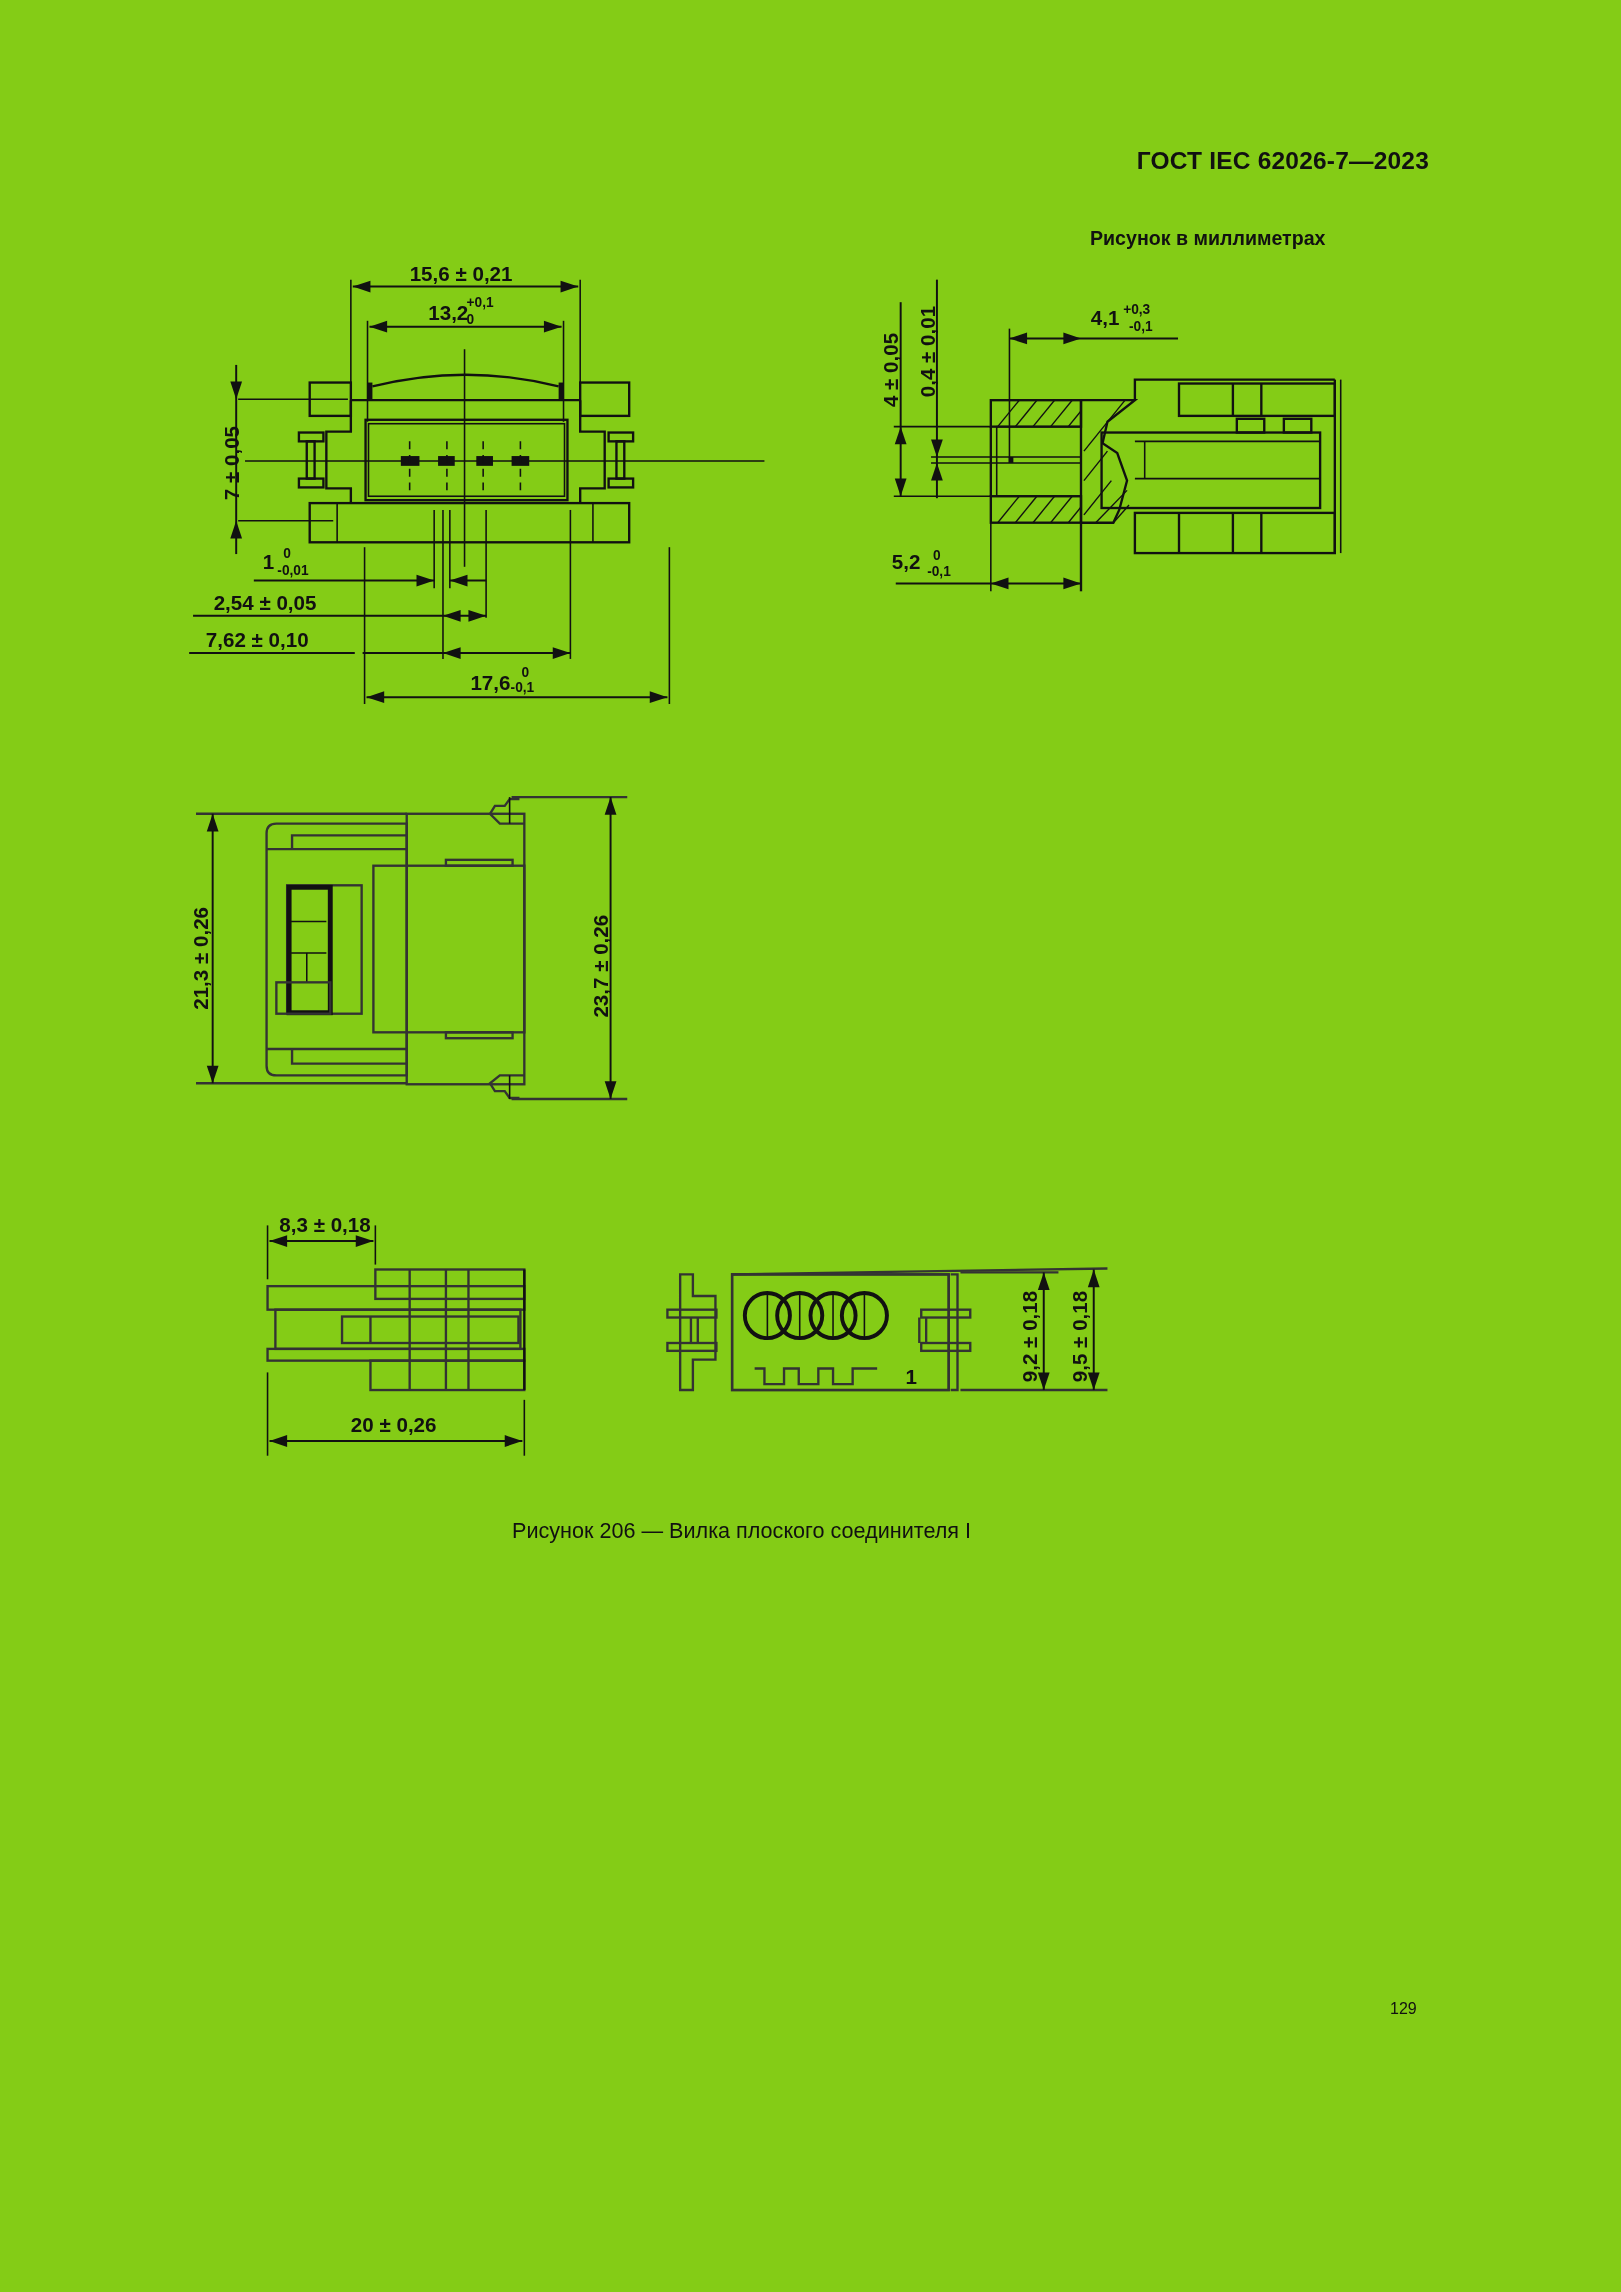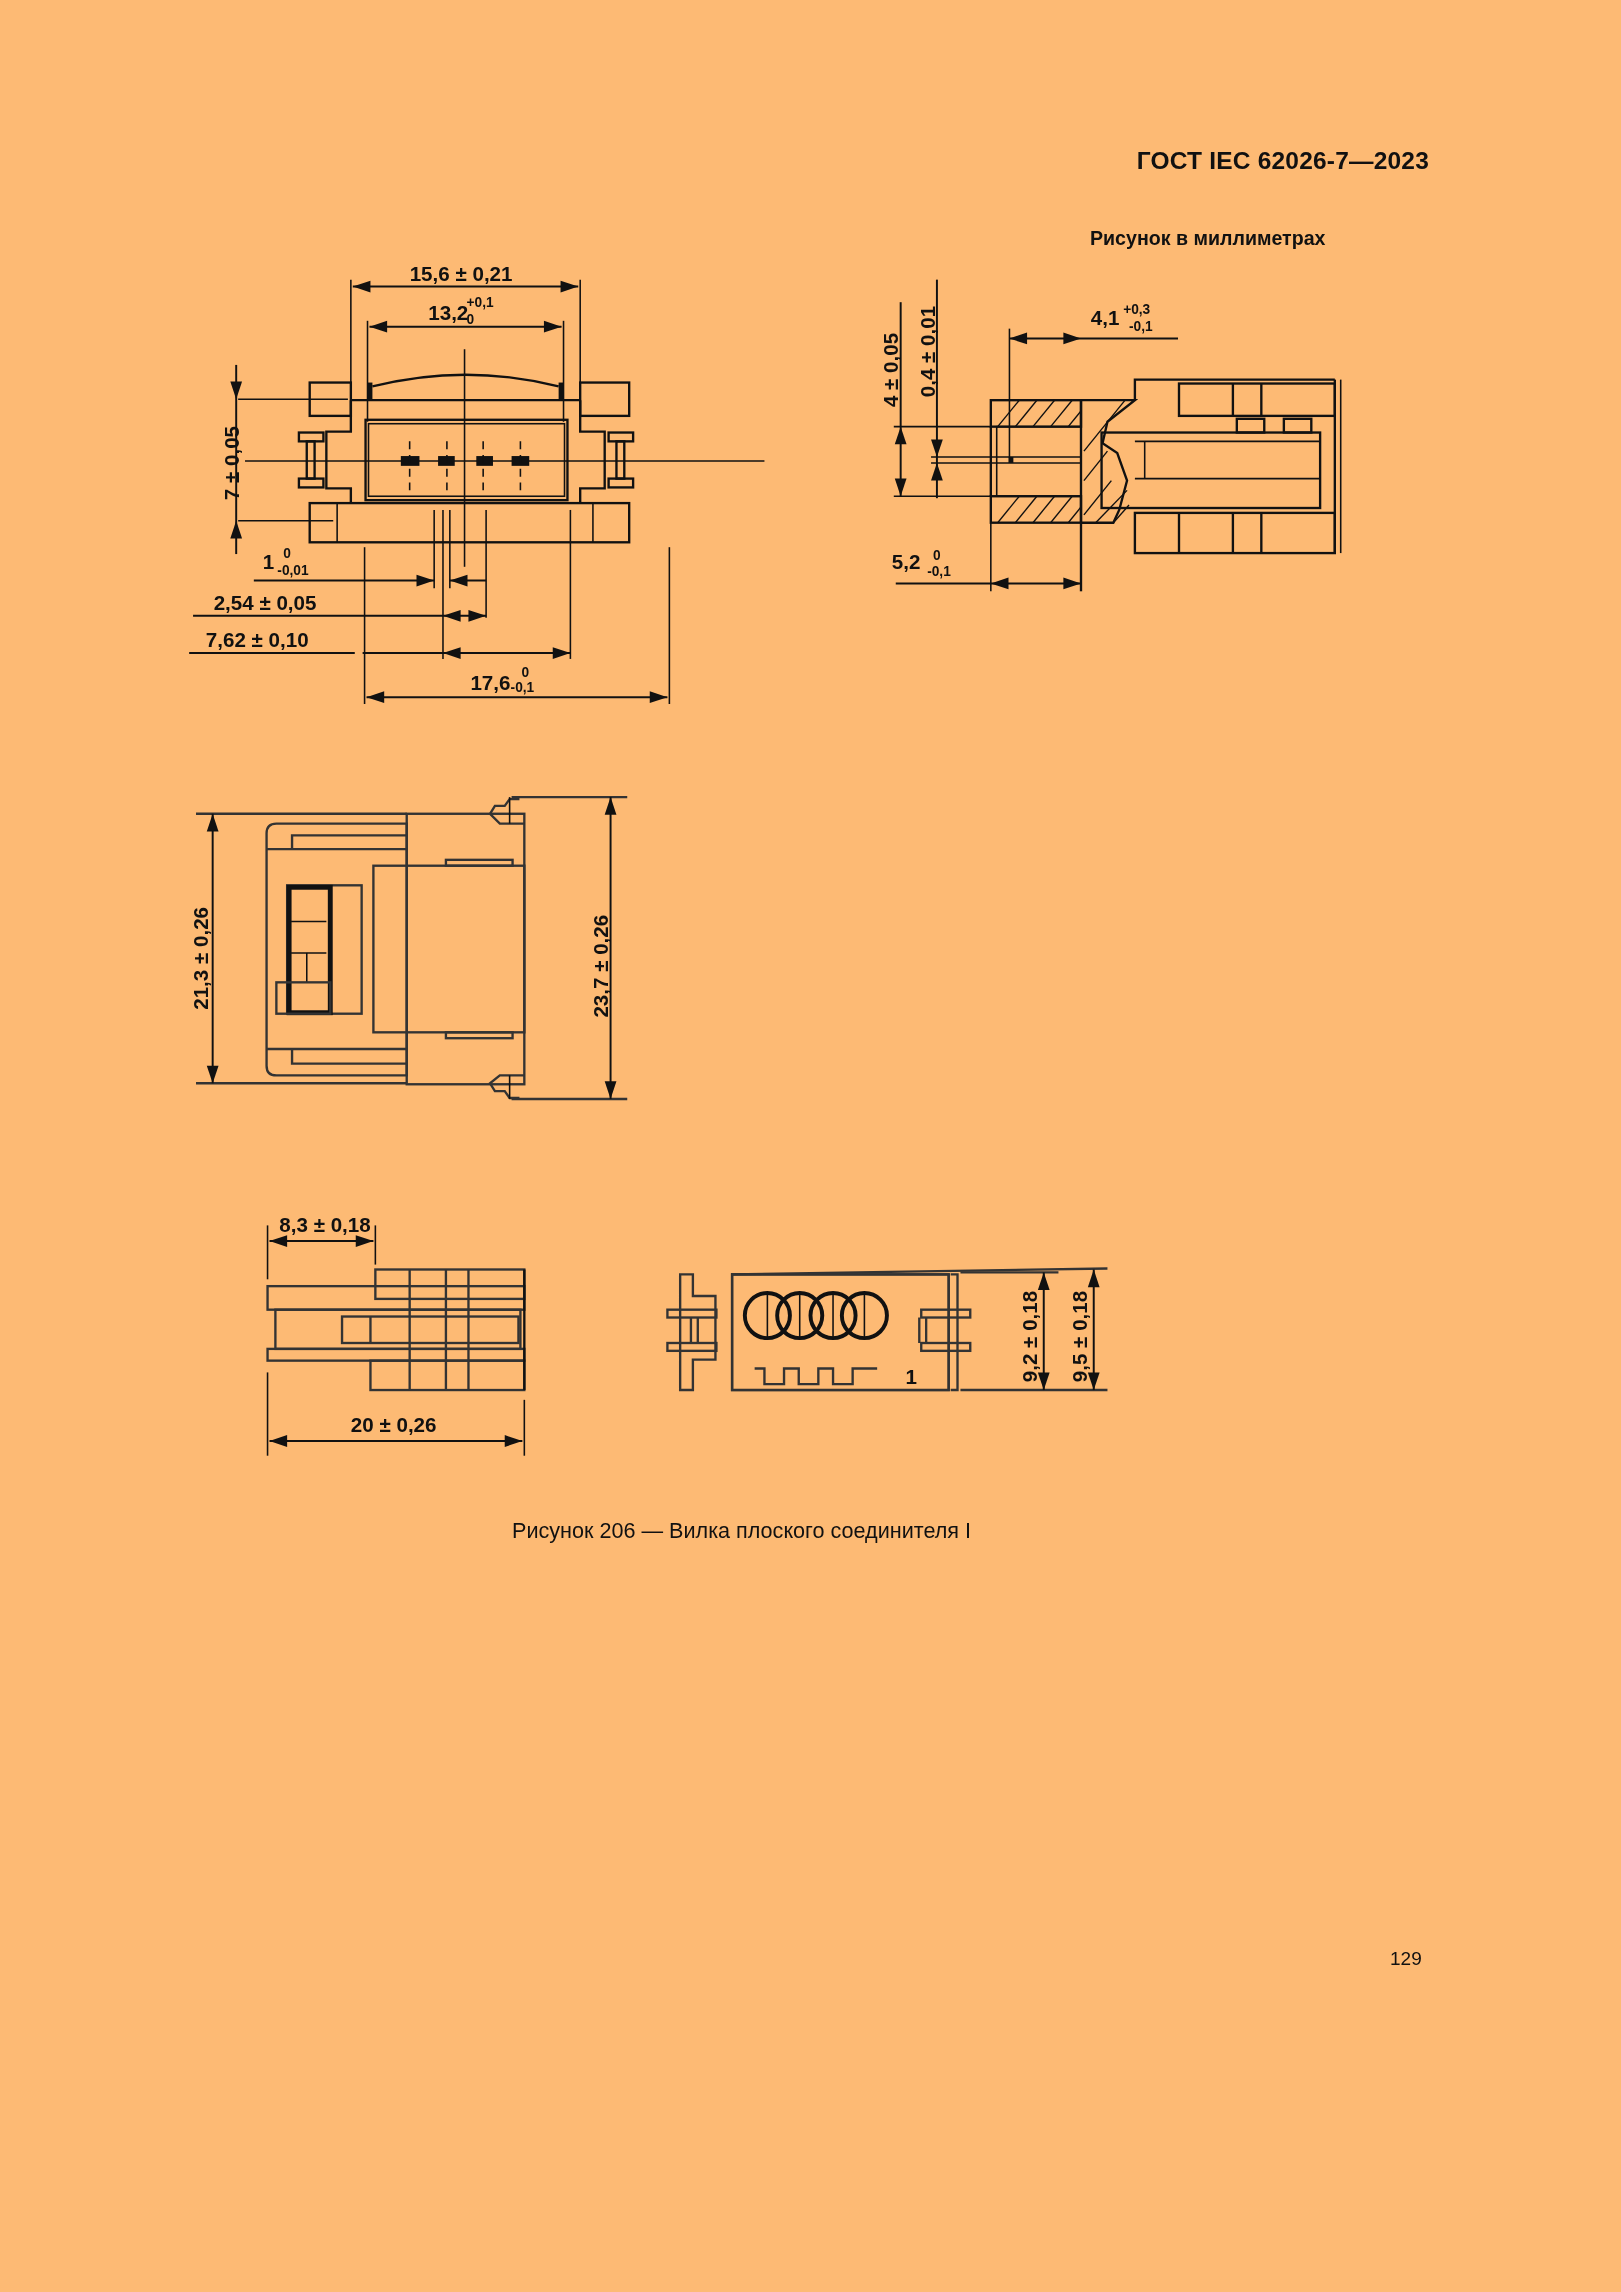--- a/index.html
+++ b/index.html
@@ -1,22 +1,22 @@
 <!DOCTYPE html>
 <html><head>
 <meta charset="utf-8">
 <style>
   html, body { margin: 0; padding: 0; background: #ffffff; }
   body { width: 1621px; height: 2293px; position: relative; overflow: hidden;
          font-family: "Liberation Sans", "DejaVu Sans", sans-serif; color: #111; }
-  .page { position: absolute; left: 0; top: 0; width: 1621px; height: 2293px; background: #fdba74; }
+  .page { position: absolute; left: 0; top: 0; width: 1621px; height: 2293px; background: #84cc16; }
   .std-header { position: absolute; right: 192px; top: 147px; font-size: 24.5px; font-weight: bold; letter-spacing: 0.2px; }
   .units-note { position: absolute; left: 1090px; top: 227px; font-size: 19.6px; font-weight: bold; }
   .caption { position: absolute; left: 512px; top: 1518px; font-size: 21.6px; }
-  .page-number { position: absolute; left: 1390px; top: 1948px; font-size: 19px; text-align: right; }
+  .page-number { position: absolute; left: 1390px; top: 2000px; font-size: 16px; text-align: right; }
   svg.drawing { position: absolute; left: 0; top: 0; }
   svg .ln { stroke: #111; stroke-width: 2.4; fill: none; }
   svg .thin { stroke: #111; stroke-width: 1.6; fill: none; }
   svg .gry { stroke: #333; stroke-width: 2.4; fill: none; }
   svg .hatch { stroke: #111; stroke-width: 1.4; }
   svg .dim { stroke: #111; stroke-width: 2; fill: none; }
   svg .arrow { fill: #111; stroke: none; }
   svg text { font-family: "Liberation Sans", "DejaVu Sans", sans-serif; font-weight: bold; fill: #111; }
   svg .dt { font-size: 21px; }
   svg .tol { font-size: 14px; }

